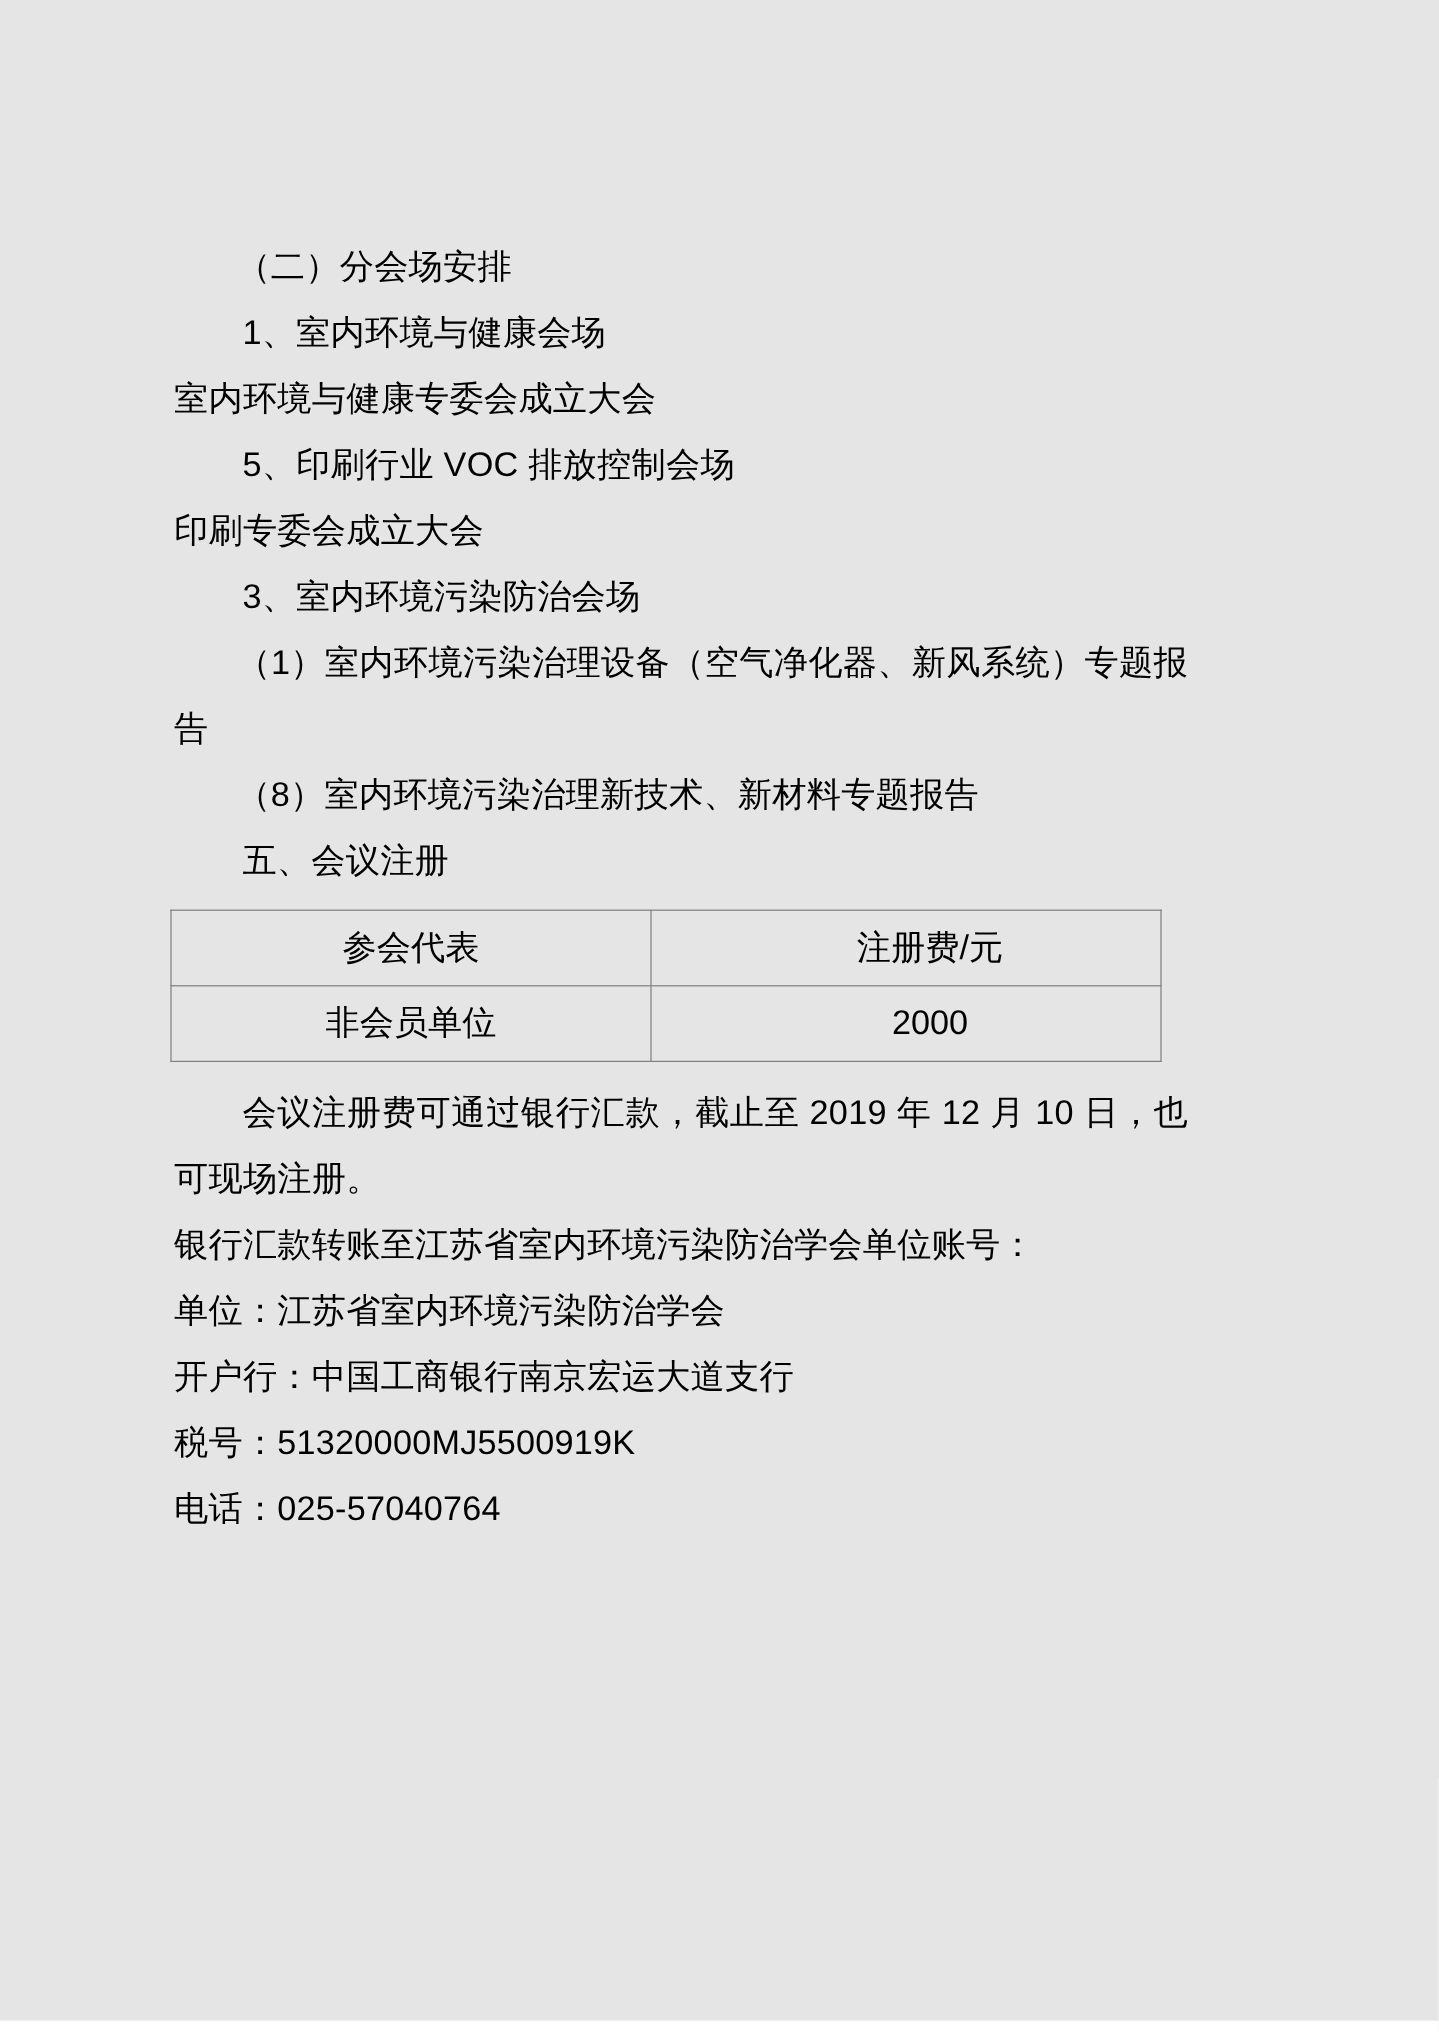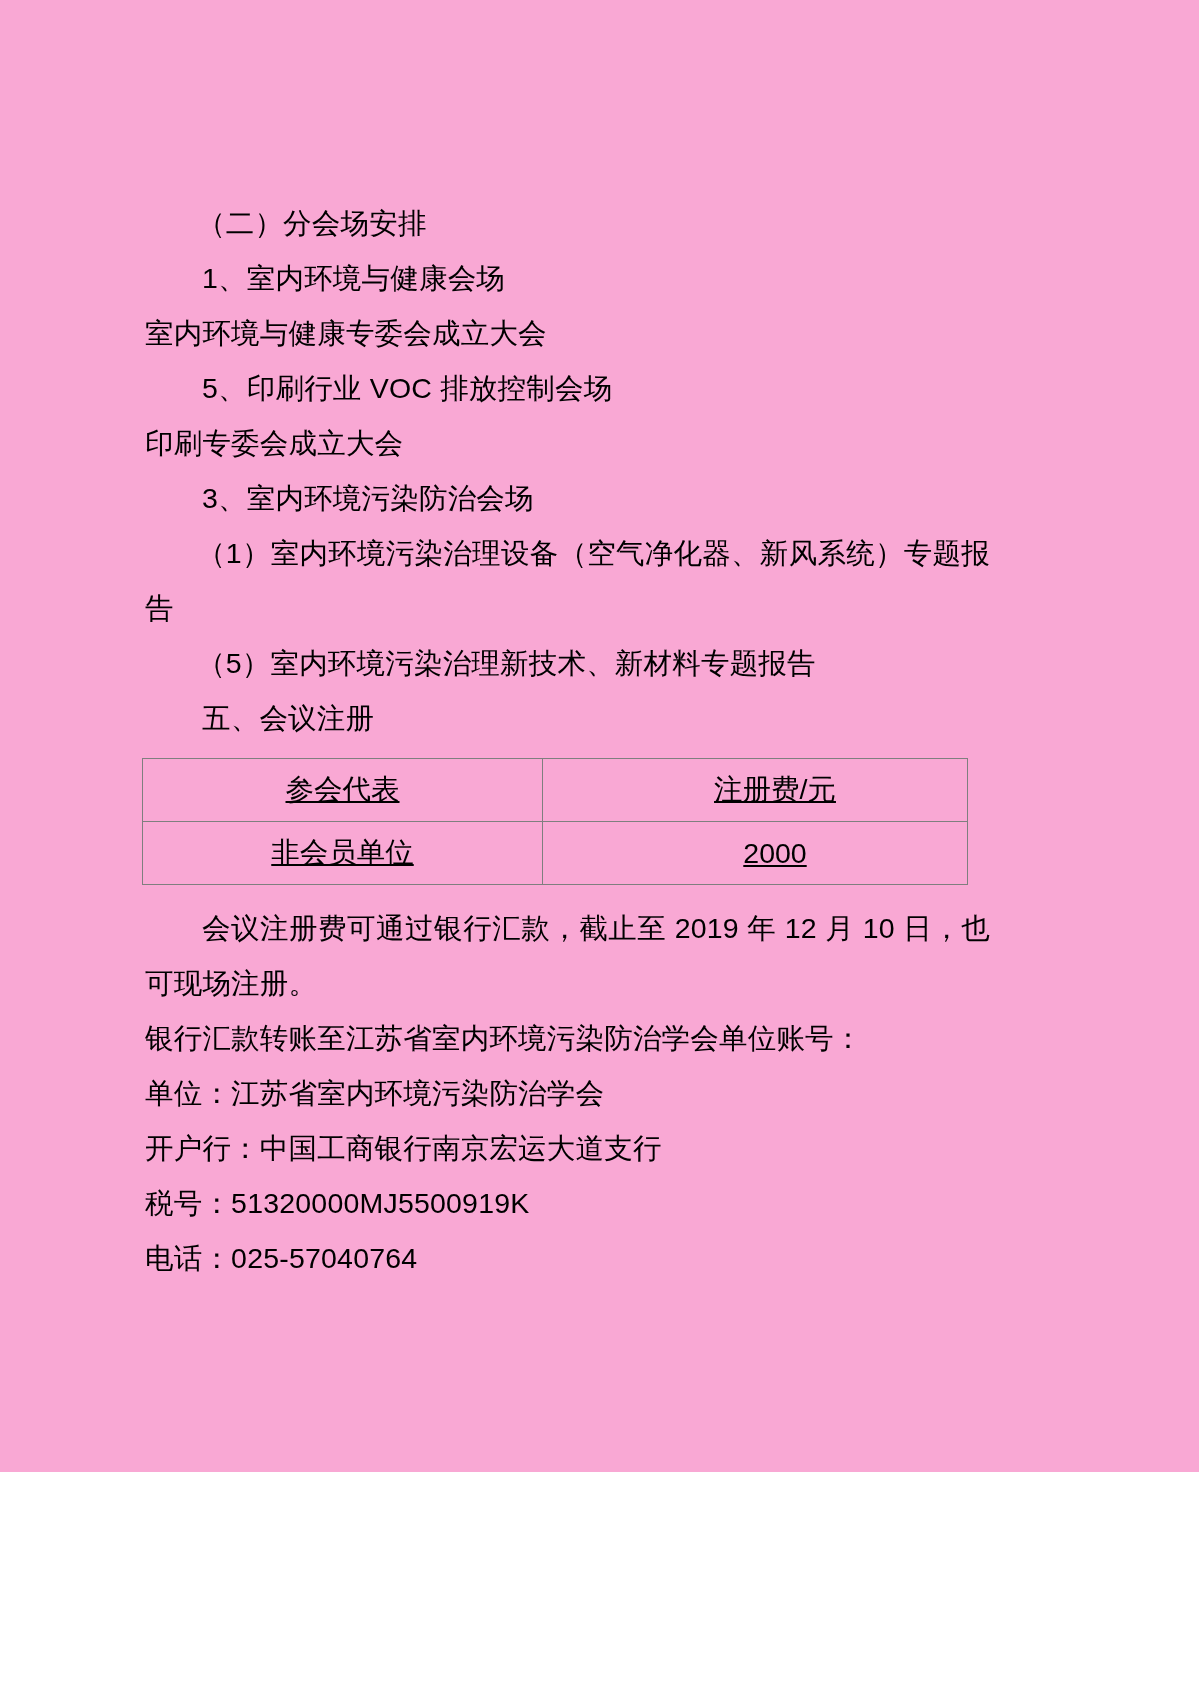--- a/index.html
+++ b/index.html
@@ -8,22 +8,22 @@
     padding: 0;
     background: #ffffff;
   }
   body {
     font-family: "Liberation Sans", "DejaVu Sans", sans-serif;
     color: #000000;
   }
   .page {
     position: relative;
     width: 1199px;
-    height: 1472px;
-    background: #f9a8d4;
+    height: 1684px;
+    background: #e5e5e5;
     margin: 0 auto;
     overflow: hidden;
     box-sizing: border-box;
   }
   .doc-body {
     position: absolute;
     left: 145px;
     top: 196px;
     width: 845px;
   }
@@ -45,21 +45,20 @@
   }
   .no-indent {
     text-indent: 0;
   }
 
   
   .fee-table-wrap {
     margin-top: 12px;
     margin-bottom: 16px;
     margin-left: -3px;
-    text-decoration: underline;
   }
   table.fee-table {
     border-collapse: collapse;
     width: 825px;
     table-layout: fixed;
   }
   table.fee-table td {
     border: 1px solid #7f7f7f;
     height: 63px;
     text-align: center;
@@ -87,21 +86,21 @@
     <p class="para no-indent">室内环境与健康专委会成立大会</p>
 
     <p class="para indent">5、印刷行业 VOC 排放控制会场</p>
 
     <p class="para no-indent">印刷专委会成立大会</p>
 
     <p class="para indent">3、室内环境污染防治会场</p>
 
     <p class="para indent-paren">（1）室内环境污染治理设备（空气净化器、新风系统）专题报告</p>
 
-    <p class="para indent-paren">（5）室内环境污染治理新技术、新材料专题报告</p>
+    <p class="para indent-paren">（8）室内环境污染治理新技术、新材料专题报告</p>
 
     <p class="para indent">五、会议注册</p>
 
     <div class="fee-table-wrap">
       <table class="fee-table">
         <tbody>
           <tr>
             <td class="col-a">参会代表</td>
             <td class="col-b">注册费/元</td>
           </tr>

